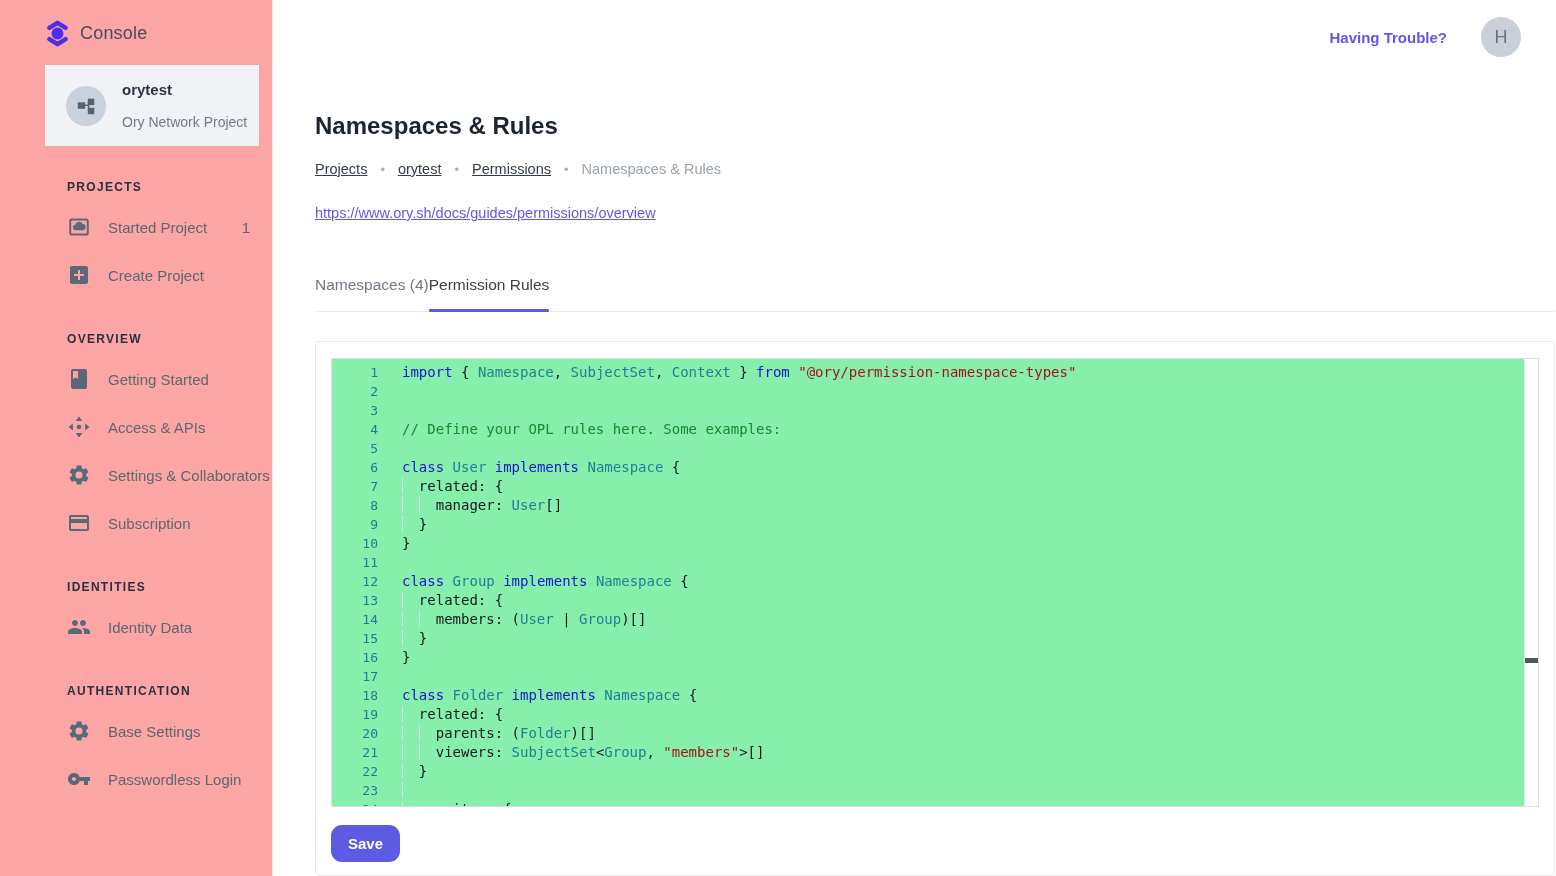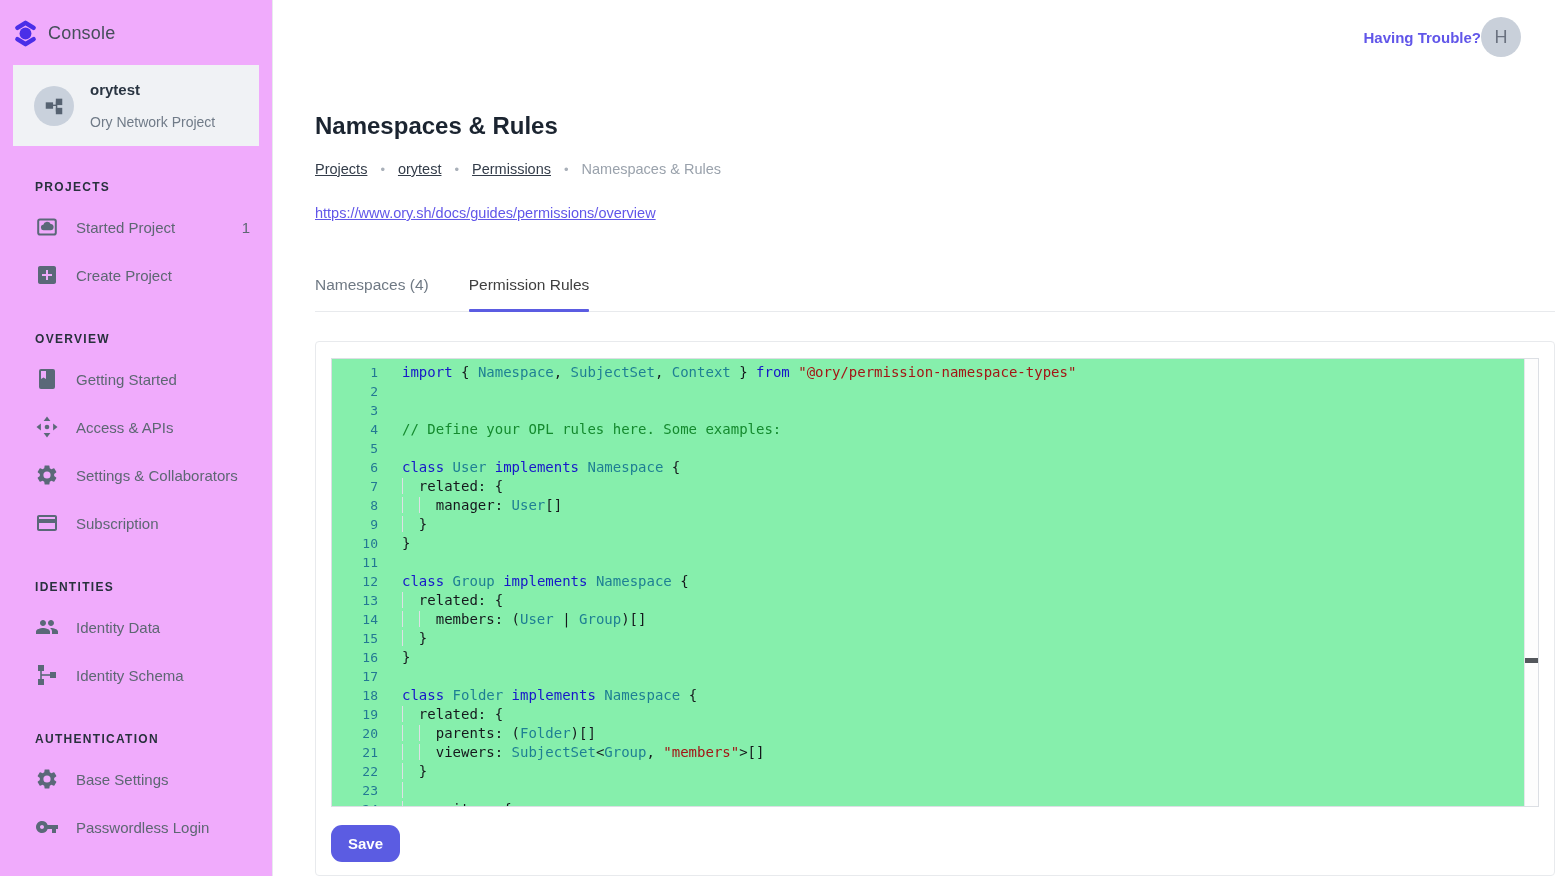--- a/index.html
+++ b/index.html
@@ -5,51 +5,51 @@
   * { box-sizing: border-box; }
   html,body { margin:0; padding:0; }
   body {
     width:1556px; height:876px; overflow:hidden;
     font-family:"Liberation Sans", sans-serif;
     background:#ffffff; color:#202a36;
   }
   .app { display:flex; height:100%; }
 
   
-  .sidebar { width:273px; min-width:273px; border-right:1px solid #e8eaed; background:#f0abfc; overflow:hidden; }
+  .sidebar { width:273px; min-width:273px; border-right:1px solid #e8eaed; background:#fca5a5; overflow:hidden;padding-left:32px; }
   .brand { display:flex; align-items:center; gap:11px; padding:20px 0 18px 14px; cursor:pointer; }
   .brand svg { display:block; }
   .brand-label { font-size:18px; color:#454e5a; letter-spacing:.2px; }
   .project-card { margin:0 13px; background:#f0f2f5; display:flex; align-items:center; gap:16px; padding:16px 10px 16px 21px; cursor:pointer; }
   .proj-avatar { width:40px; height:40px; border-radius:50%; background:#c9d1dc; display:flex; align-items:center; justify-content:center; flex:none; }
   .proj-avatar svg { color:#566271; }
   .proj-name { font-size:15px; font-weight:700; color:#2a3542; }
   .proj-type { font-size:14px; color:#707b88; margin-top:16px; }
   .nav-section-label { font-size:12px; font-weight:700; letter-spacing:1.3px; color:#28313d; padding-left:35px; margin:33px 0 9px; }
   .nav-section-label.first { margin-top:34px; }
   .nav-item { display:flex; align-items:center; height:48px; padding-left:35px; gap:17px; cursor:pointer; }
   .nav-item .ico { width:24px; height:24px; color:#5a6878; flex:none; display:flex; align-items:center; justify-content:center; }
   .nav-item .lbl { font-size:15px; color:#5d6773; }
   .nav-item .badge { margin-left:auto; margin-right:22px; font-size:15px; color:#5d6773; }
 
   
   .main { flex:1; display:flex; flex-direction:column; min-width:0; }
-  .topbar { height:74px; display:flex; align-items:center; justify-content:flex-end; padding-right:35px; flex:none; }
+  .topbar { height:74px; display:flex; align-items:center; justify-content:flex-end; gap:34px; padding-right:35px; flex:none; }
   .help-link { color:var(--link); font-weight:700; font-size:15px; cursor:pointer; }
   .avatar { width:40px; height:40px; border-radius:50%; background:#c9d0da; color:#6b7280; display:flex; align-items:center; justify-content:center; font-size:18px; cursor:pointer; }
 
   .content { padding:0 1px 0 42px; }
   .page-title { font-size:24px; font-weight:700; color:#1b2430; margin:38px 0 0; }
   .breadcrumb { margin-top:21px; display:flex; align-items:center; gap:13px; font-size:14.5px; }
   .breadcrumb .bc-link { color:#333c49; text-decoration:underline; cursor:pointer; }
   .breadcrumb .sep { color:#a9b0b9; font-size:13px; }
   .breadcrumb .current { color:#9aa2ac; }
   .doc-link { display:inline-block; margin-top:28px; color:var(--link); text-decoration:underline; font-size:14.5px; cursor:pointer; }
 
-  .tabs { margin-top:54px; display:flex; gap:40px; border-bottom:1px solid #e8eaed; }
+  .tabs { margin-top:54px; display:flex; border-bottom:1px solid #e8eaed; }
   .tab { position:relative; padding-bottom:17px; font-size:15.5px; color:#6f7984; cursor:pointer; }
   .tab.active { color:#404040; }
   .tab.active::after { content:""; position:absolute; left:0; right:0; bottom:-1px; height:3px; background:var(--accent); border-radius:1px; }
 
   .card { margin-top:29px; border:1px solid #e8eaed; border-radius:4px; padding:16px 15px 13px; }
 
   
   .editor {
     position:relative; border:1px solid #dcdfe4; height:449px; overflow:hidden;
     font-family:"DejaVu Sans Mono", monospace; font-size:14px; line-height:19px;
@@ -163,32 +163,20 @@
           <span class="lbl">Subscription</span>
         </div>
         <div class="nav-section-label">IDENTITIES</div>
         <div class="nav-item">
           <span class="ico">
             <svg width="24" height="24" viewBox="0 0 24 24" fill="currentColor">
               <path d="M16 11c1.66 0 2.99-1.34 2.99-3S17.66 5 16 5c-1.66 0-3 1.34-3 3s1.34 3 3 3zm-8 0c1.66 0 2.99-1.34 2.99-3S9.66 5 8 5C6.34 5 5 6.34 5 8s1.34 3 3 3zm0 2c-2.33 0-7 1.17-7 3.5V19h14v-2.5c0-2.33-4.67-3.5-7-3.5zm8 0c-.29 0-.62.02-.97.05 1.16.84 1.97 1.97 1.97 3.45V19h6v-2.5c0-2.33-4.67-3.5-7-3.5z"></path>
             </svg>
           </span>
           <span class="lbl">Identity Data</span>
-        </div>
-        <div class="nav-item">
-          <span class="ico">
-            <svg width="24" height="24" viewBox="0 0 24 24" fill="currentColor">
-              <rect x="3" y="2" width="6" height="6"></rect>
-              <rect x="3" y="16" width="6" height="6"></rect>
-              <rect x="15" y="9" width="6" height="6"></rect>
-              <path d="M5.2 8h1.6v8H5.2z"></path>
-              <path d="M6 11.2h9v1.6H6z"></path>
-            </svg>
-          </span>
-          <span class="lbl">Identity Schema</span>
         </div>
         <div class="nav-section-label">AUTHENTICATION</div>
         <div class="nav-item">
           <span class="ico">
             <svg width="24" height="24" viewBox="0 0 24 24" fill="currentColor">
               <path d="M19.14 12.94c.04-.3.06-.61.06-.94 0-.32-.02-.64-.07-.94l2.03-1.58a.49.49 0 0 0 .12-.61l-1.92-3.32a.49.49 0 0 0-.59-.22l-2.39.96c-.5-.38-1.03-.7-1.62-.94l-.36-2.54a.48.48 0 0 0-.48-.41h-3.84c-.24 0-.43.17-.47.41L9.25 5.35c-.59.24-1.13.57-1.62.94l-2.39-.96a.49.49 0 0 0-.59.22L2.74 8.87c-.12.21-.08.47.12.61l2.03 1.58c-.05.3-.09.63-.09.94s.02.64.07.94l-2.03 1.58a.49.49 0 0 0-.12.61l1.92 3.32c.12.22.37.29.59.22l2.39-.96c.5.38 1.03.7 1.62.94l.36 2.54c.05.24.24.41.48.41h3.84c.24 0 .44-.17.47-.41l.36-2.54c.59-.24 1.13-.56 1.62-.94l2.39.96c.22.08.47 0 .59-.22l1.92-3.32a.49.49 0 0 0-.12-.61l-2.01-1.58zM12 15.6A3.6 3.6 0 1 1 12 8.4a3.6 3.6 0 0 1 0 7.2z"></path>
             </svg>
           </span>
           <span class="lbl">Base Settings</span>
         </div>

